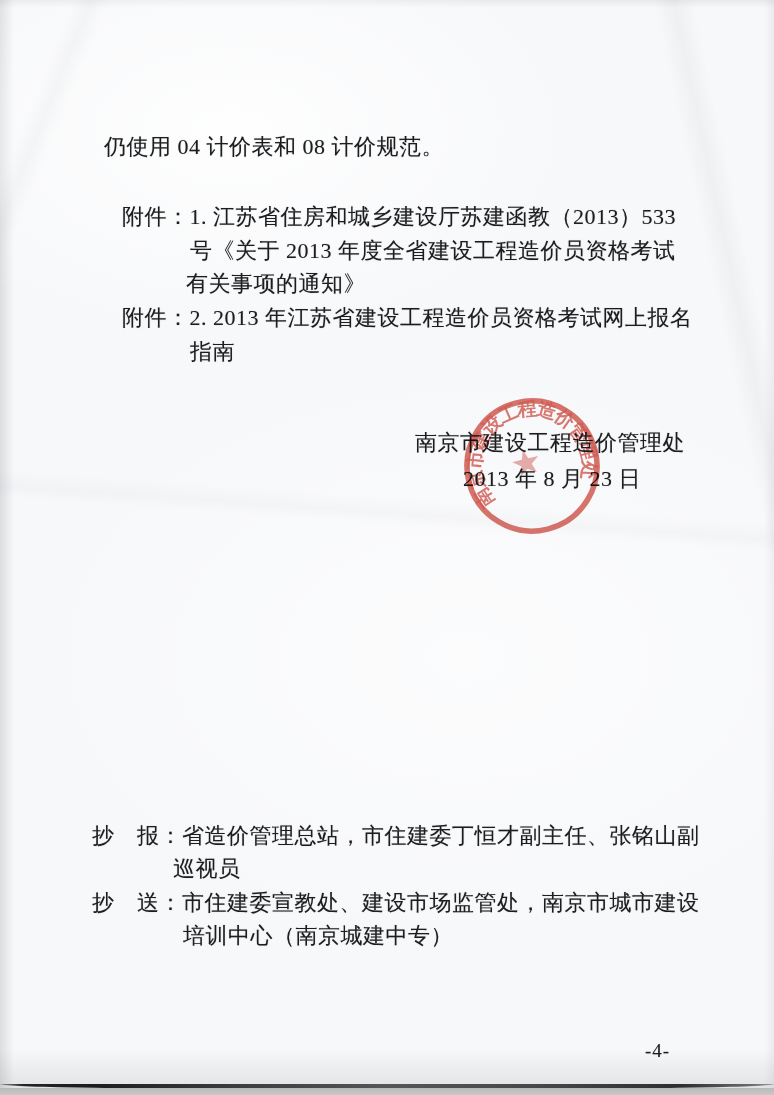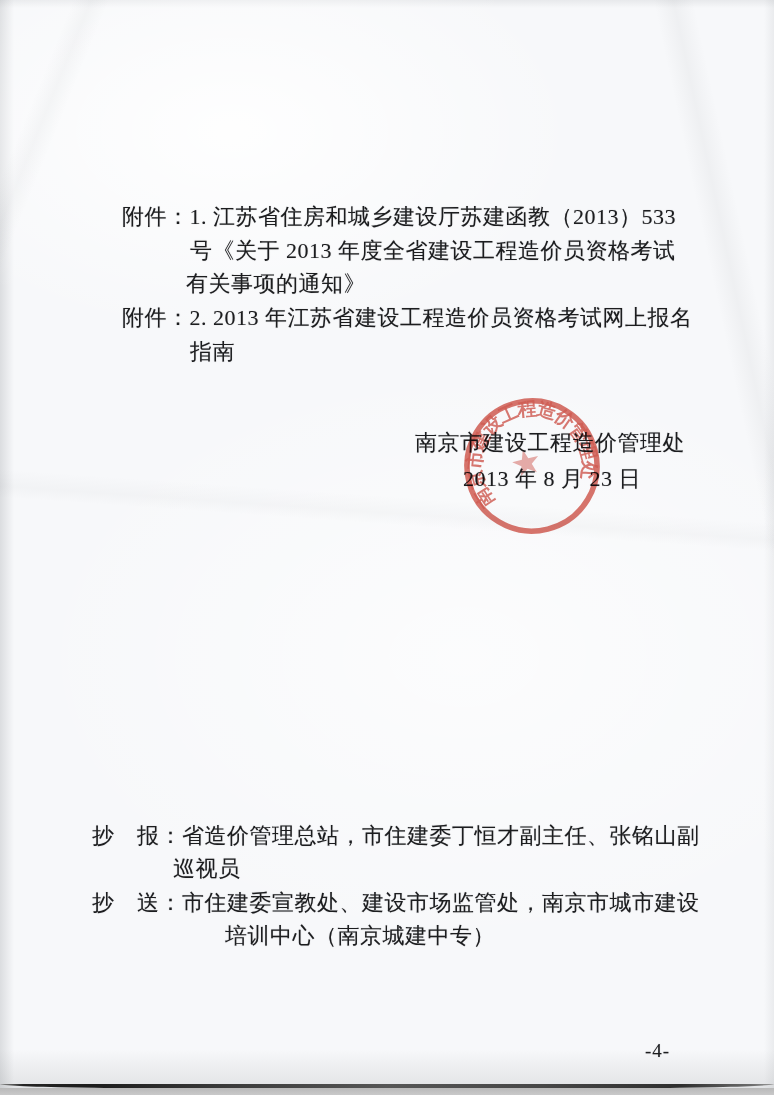--- a/index.html
+++ b/index.html
@@ -68,36 +68,37 @@
     left: 0; top: 1088px;
     width: 774px; height: 7px;
     background: linear-gradient(180deg, #b9b9b9, #c9c9ca);
   }
 </style>
 </head>
 <body>
 
 <div class="page">
 
+  <div class="line" style="left:104px; top:132px;">仍使用 04 计价表和 08 计价规范。</div>
 
   <div class="line" style="left:122px; top:202px;">附件：1. 江苏省住房和城乡建设厅苏建函教（2013）533</div>
   <div class="line" style="left:190px; top:236px;">号《关于 2013 年度全省建设工程造价员资格考试</div>
   <div class="line" style="left:186px; top:269px;">有关事项的通知》</div>
 
   <div class="line" style="left:122px; top:303px;">附件：2. 2013 年江苏省建设工程造价员资格考试网上报名</div>
   <div class="line" style="left:190px; top:337px;">指南</div>
 
   <div class="line" style="left:415px; top:428px;">南京市建设工程造价管理处</div>
   <div class="line" style="left:463px; top:464px;">2013 年 8 月 23 日</div>
 
   <div class="line" style="left:92px; top:821px;">抄　报：省造价管理总站，市住建委丁恒才副主任、张铭山副</div>
   <div class="line" style="left:173px; top:854px;">巡视员</div>
 
   <div class="line" style="left:92px; top:888px;">抄　送：市住建委宣教处、建设市场监管处，南京市城市建设</div>
-  <div class="line" style="left:183px; top:921px;margin-left:42px;">培训中心（南京城建中专）</div>
+  <div class="line" style="left:183px; top:921px;">培训中心（南京城建中专）</div>
 
   <div class="line pagenum" style="left:645px; top:1036px;">-4-</div>
 
   <div class="seal">
     <svg viewBox="-72 -72 144 144" width="144" height="144">
       <g transform="rotate(-14)">
         <circle r="65" fill="none" stroke-width="5.5" opacity="0.85" stroke="#cf463b"></circle>
         <polygon transform="translate(-5,-4)" opacity="0.5" points="0,-14 -3.29,-4.53 -13.31,-4.33 -5.33,1.73 -8.23,11.33 0,5.6 8.23,11.33 5.33,1.73 13.31,-4.33 3.29,-4.53" fill="#cf463b"></polygon>
         <path id="seal-arc" d="M -44.2 25.5 A 51 51 0 1 1 44.2 25.5" fill="none"></path>
         <text class="seal-arc-text" fill="#cf463b">

